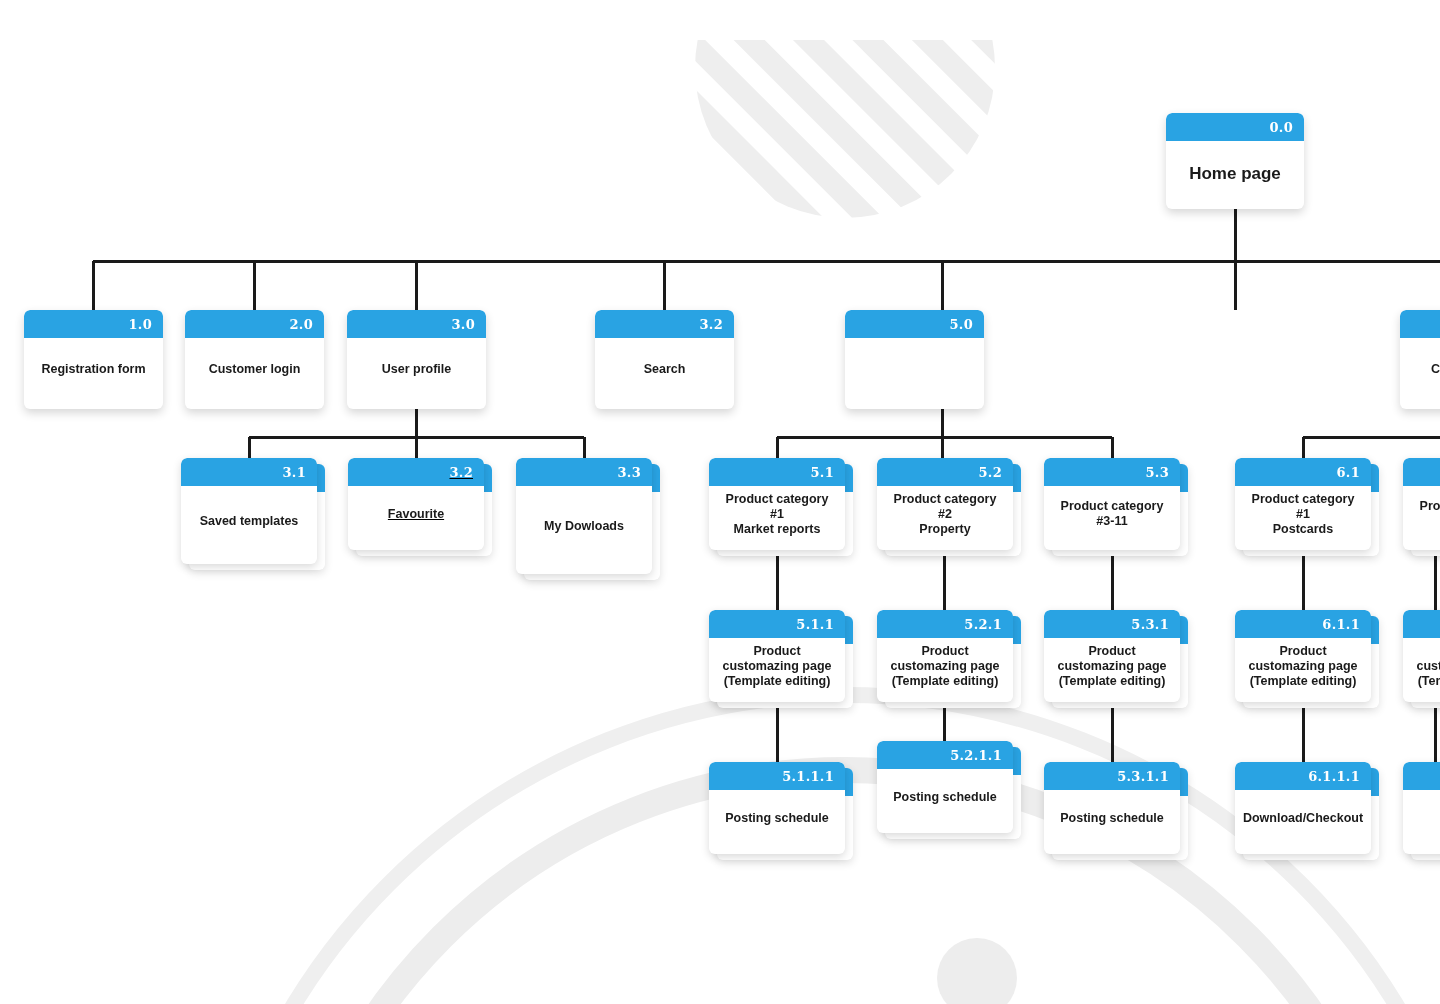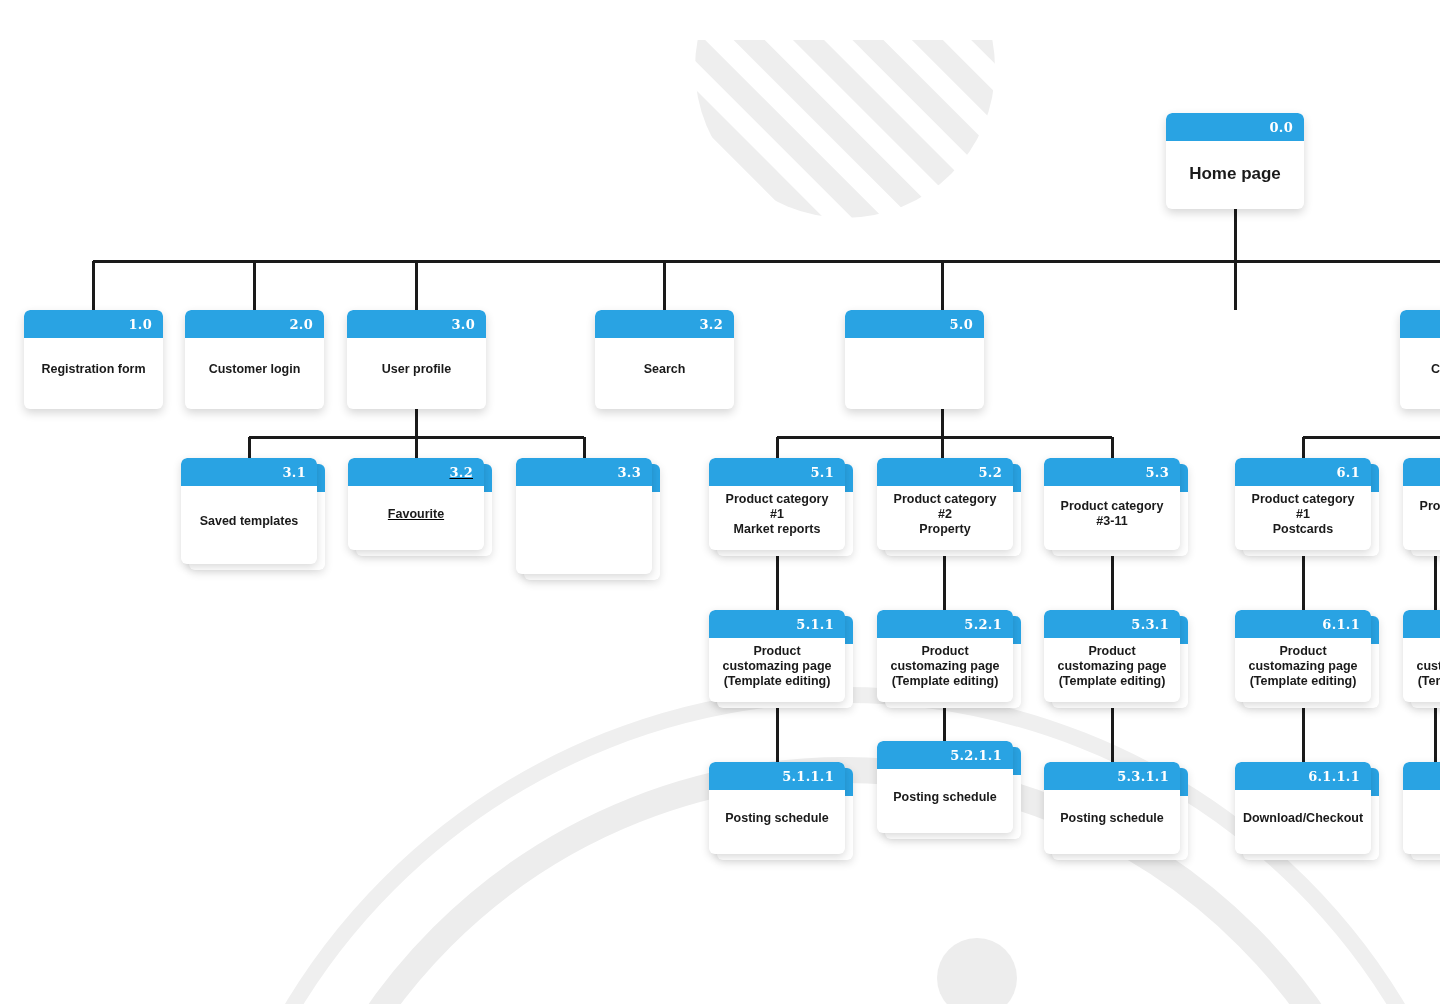--- a/index.html
+++ b/index.html
@@ -301,20 +301,23 @@
         </div>
       </div>
       <div class="node stacked" style="left: 516px; top: 418px; width: 136px; height: 116px;">
         <div class="card-back">
           <div class="back-head"></div>
         </div>
         <div class="card-front">
           <div class="head">
             <span class="ref">3.3</span>
           </div>
+          <div class="body">
+            <div class="label">My Dowloads</div>
+          </div>
         </div>
       </div>
       <div class="node stacked" style="left: 709px; top: 418px; width: 136px; height: 92px;">
         <div class="card-back">
           <div class="back-head"></div>
         </div>
         <div class="card-front">
           <div class="head">
             <span class="ref">5.1</span>
           </div>

